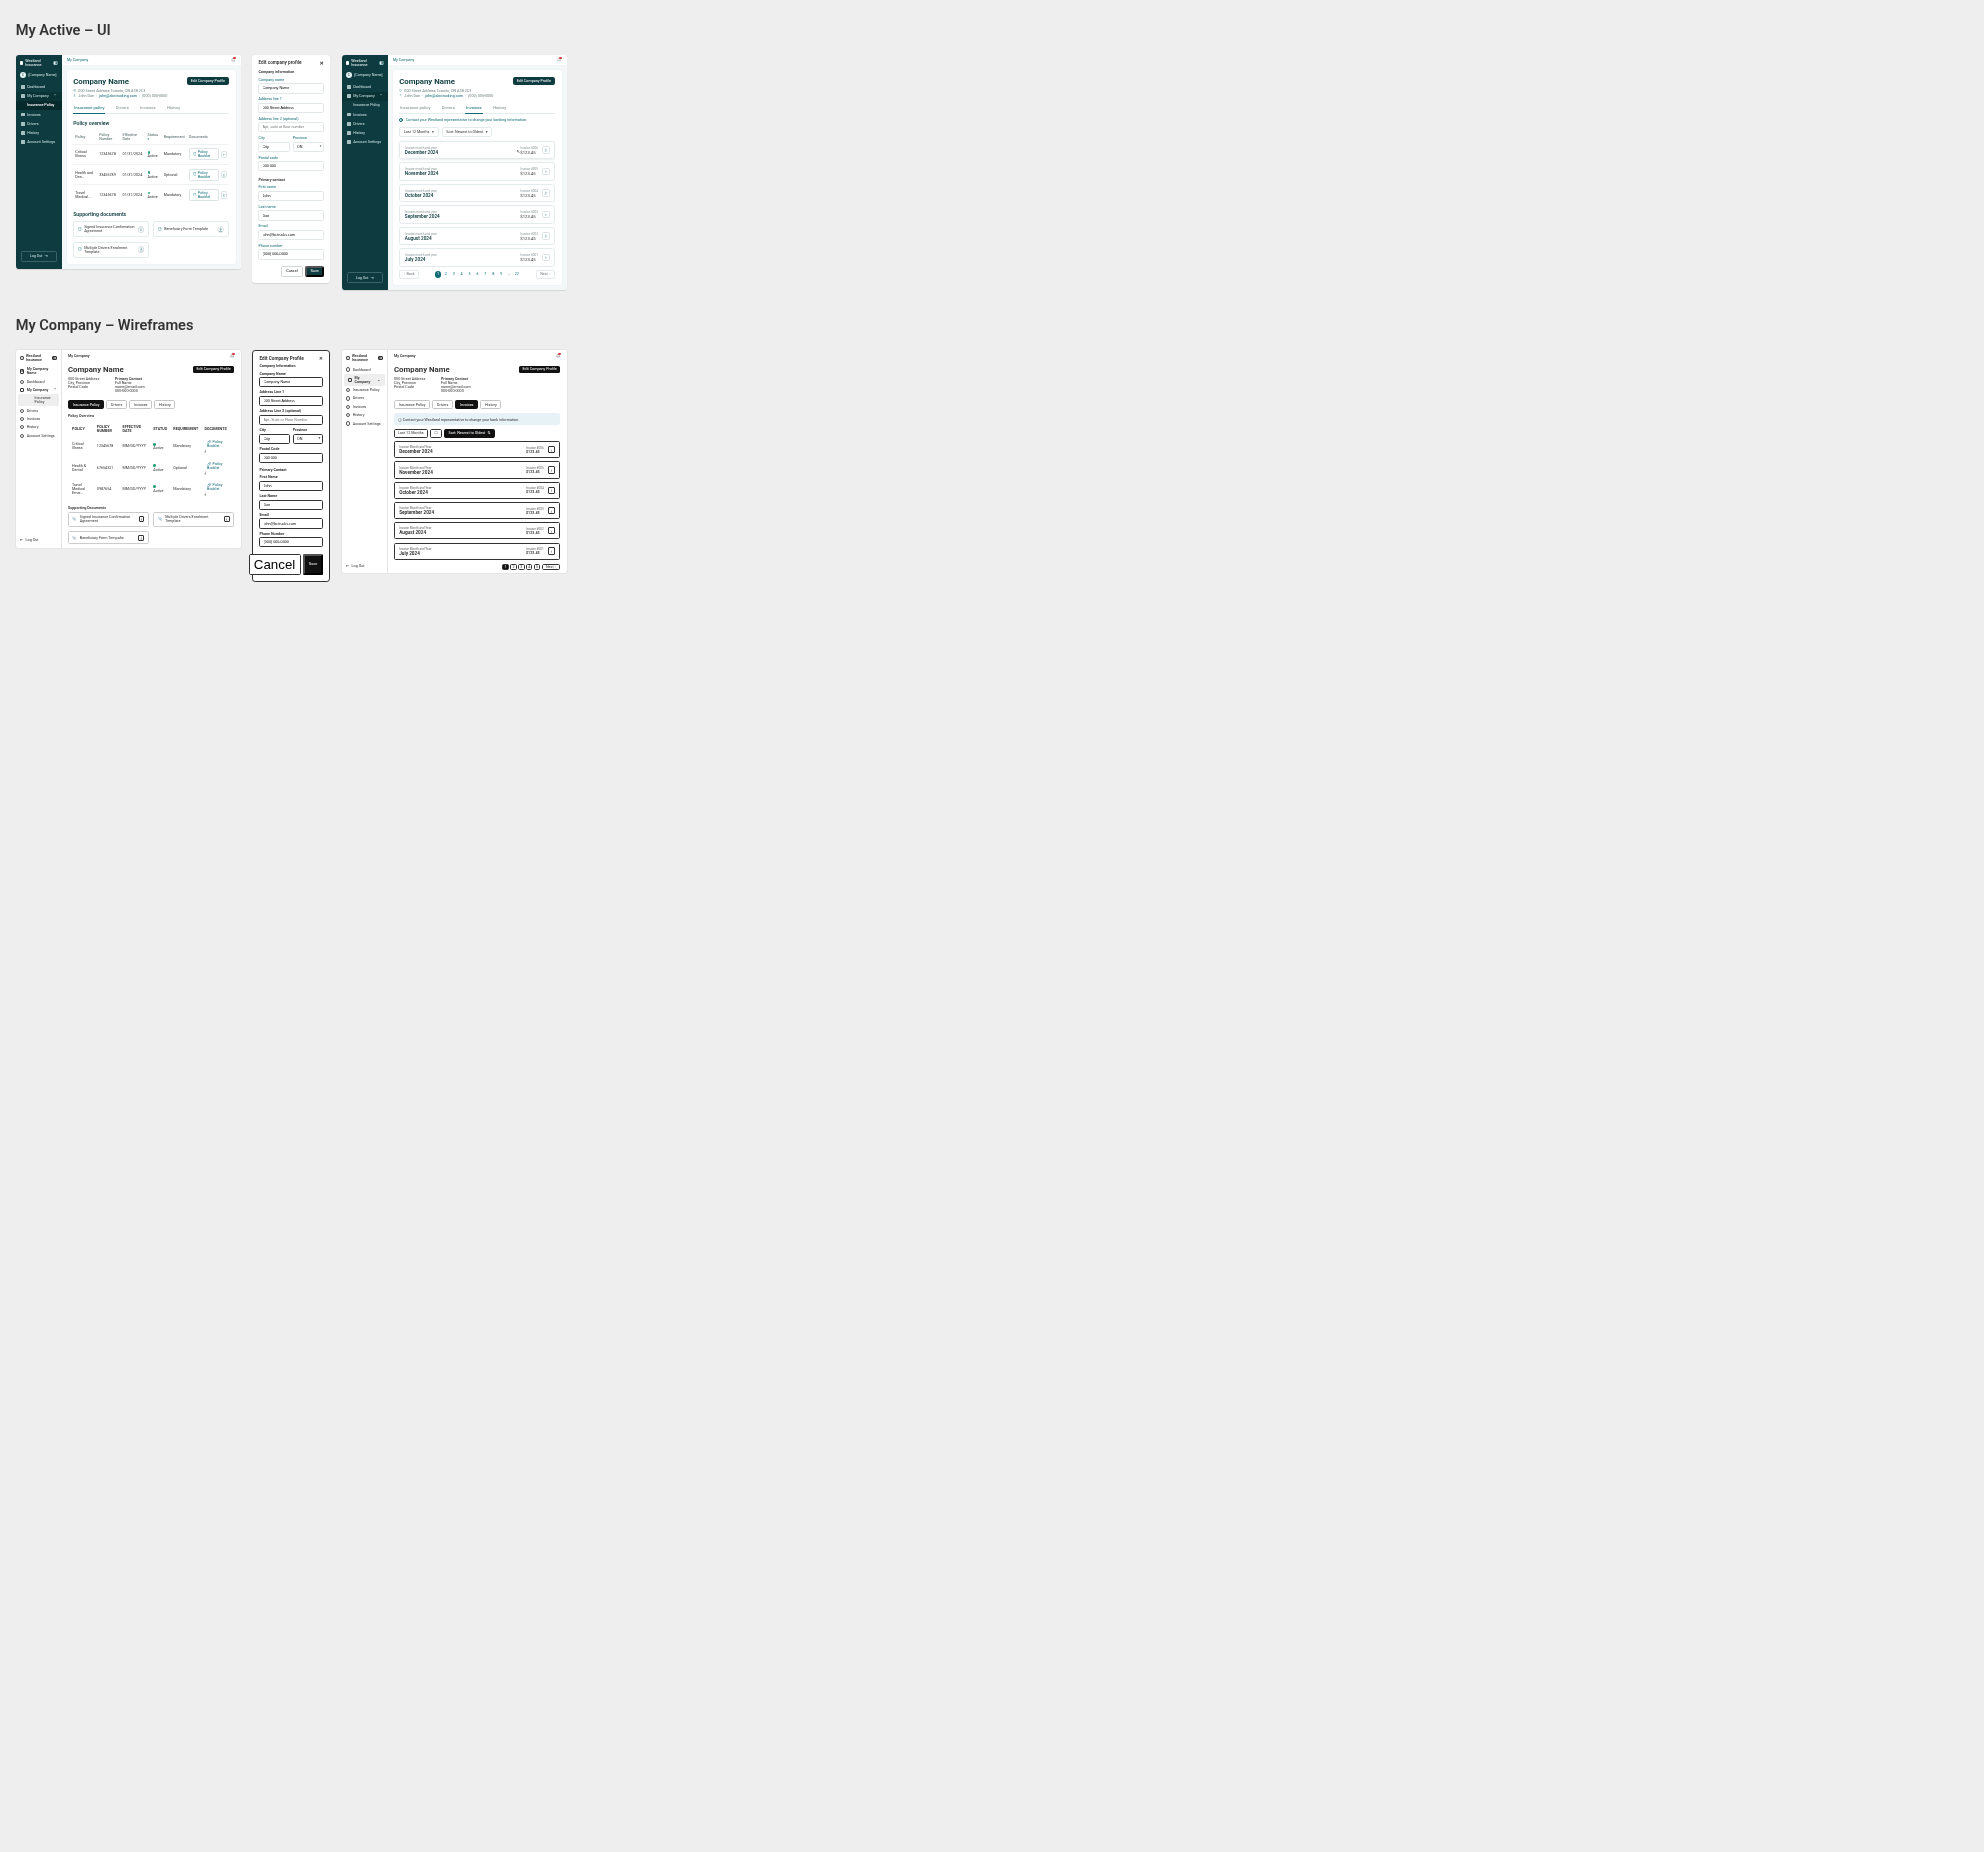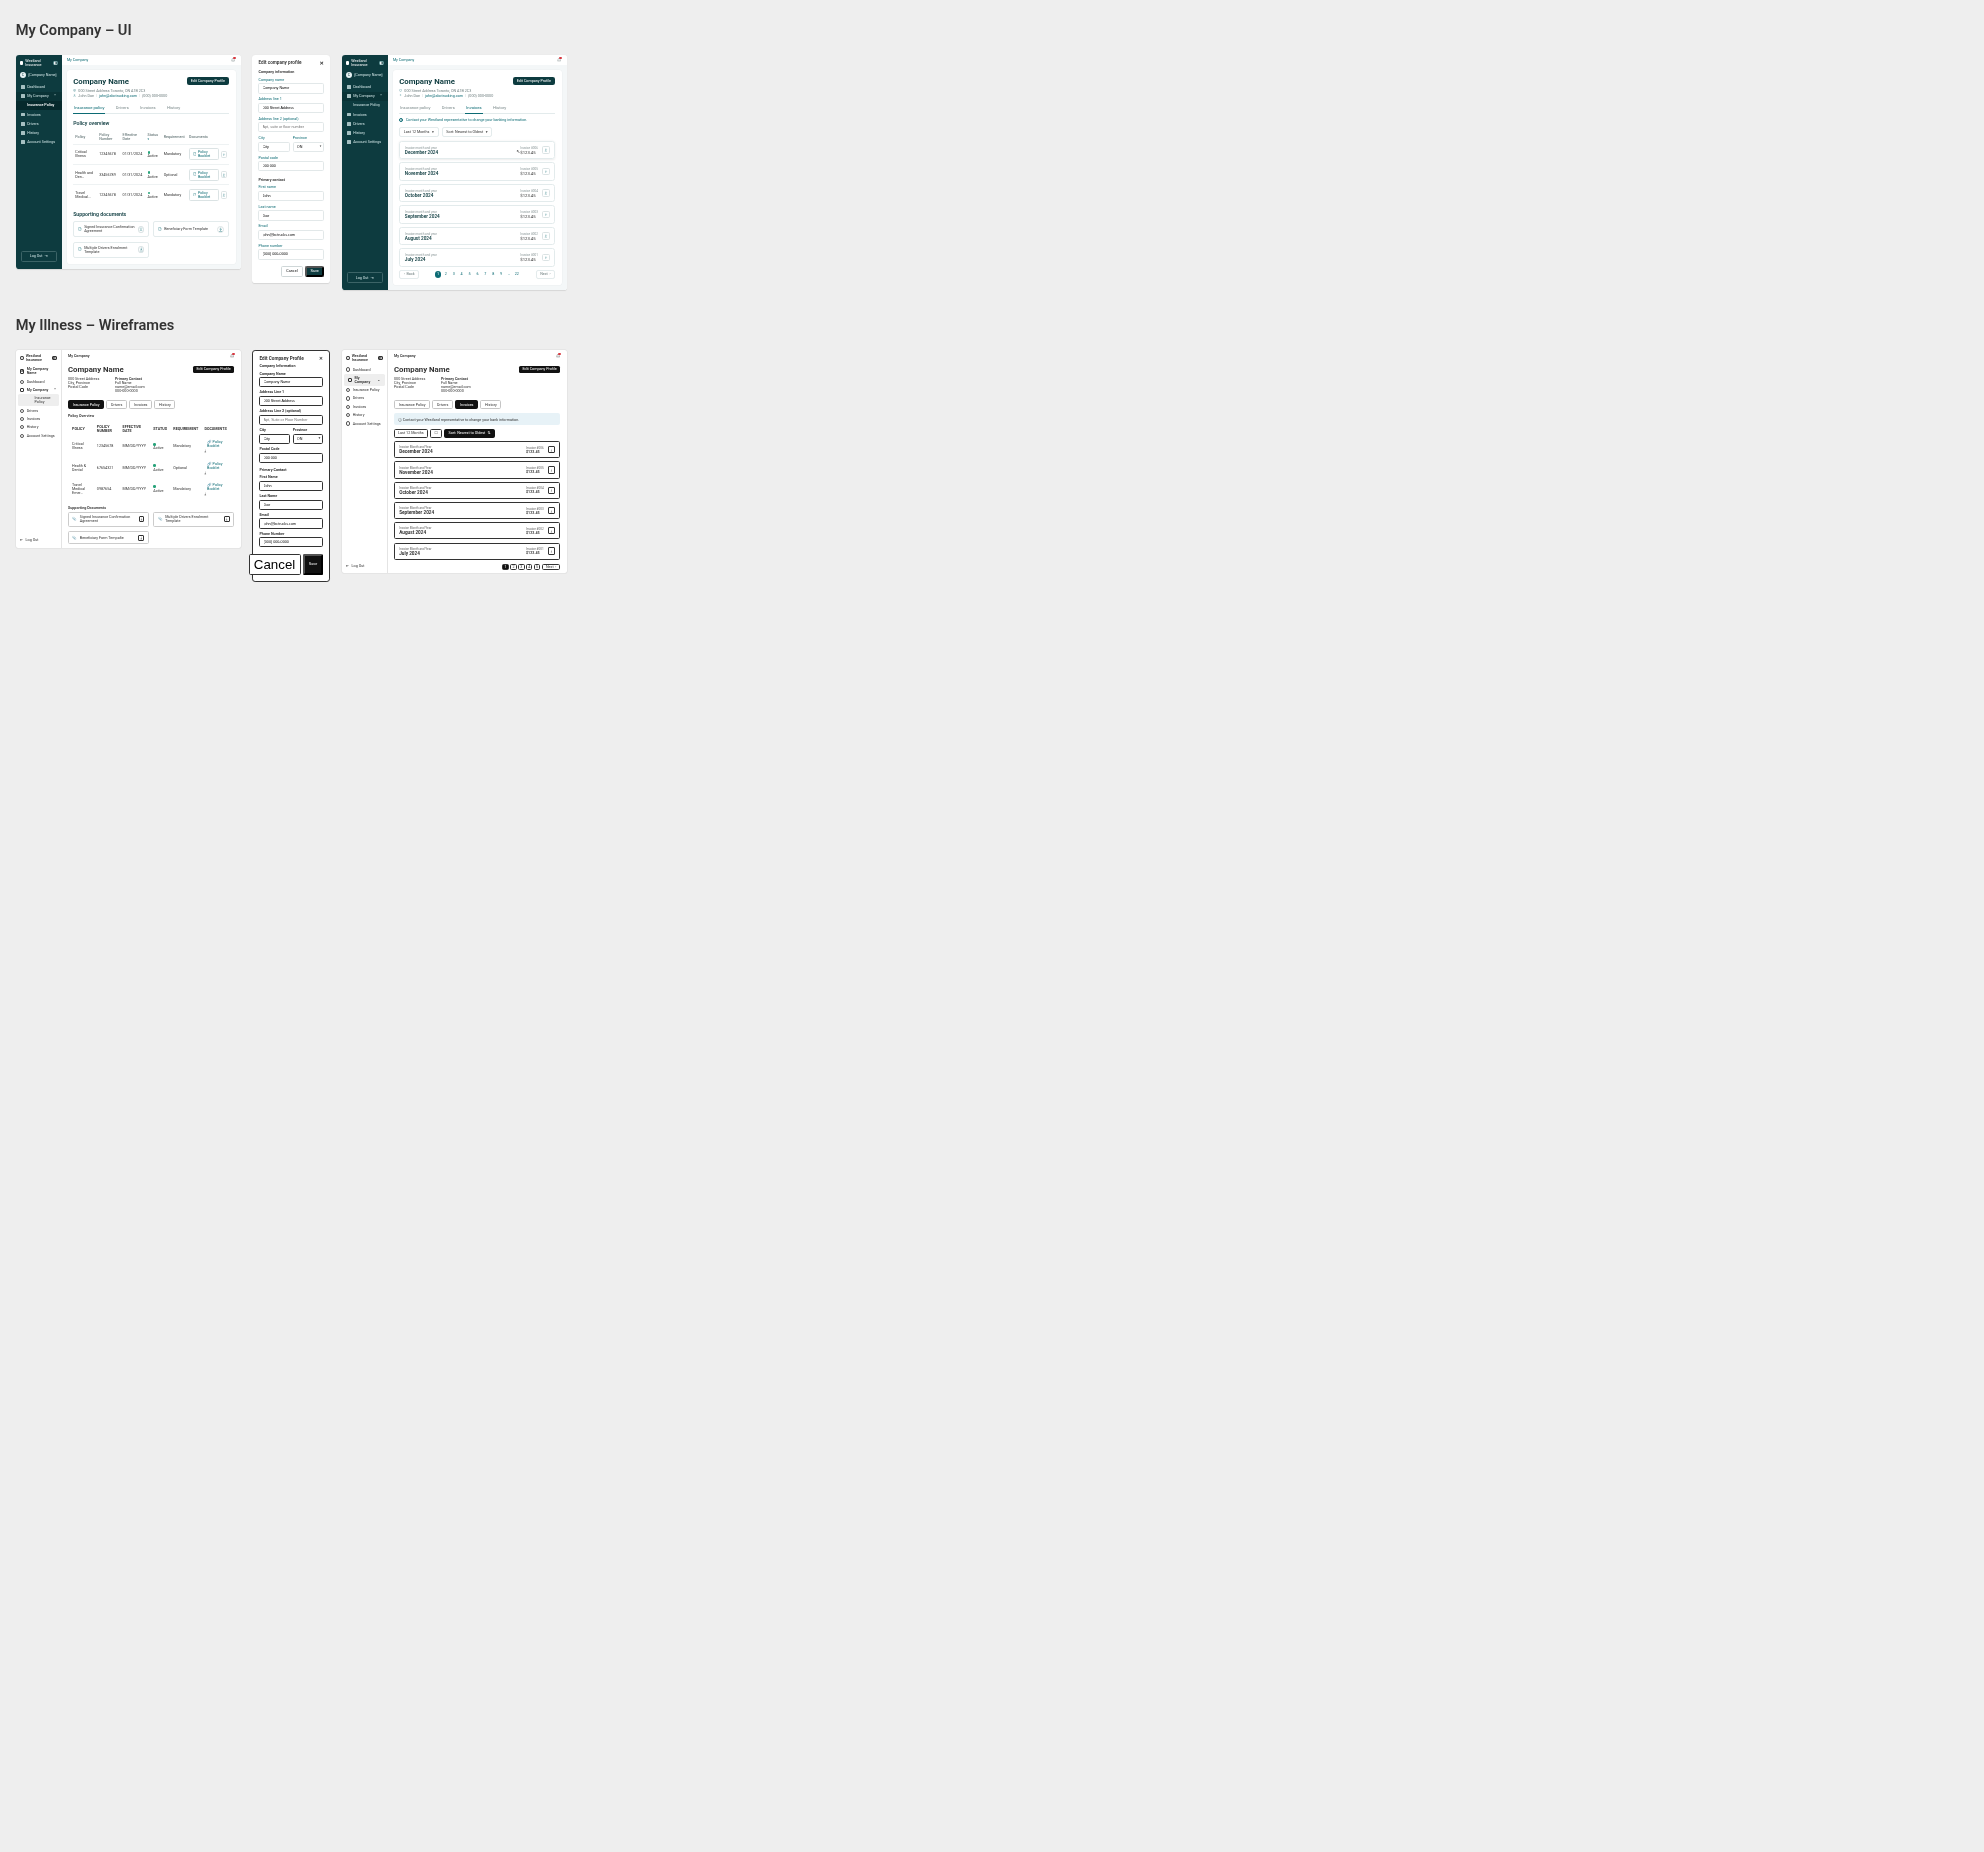--- a/index.html
+++ b/index.html
@@ -206,21 +206,21 @@
   .wf-inv .month { font-size:4.7px; font-weight:700;}
   .wf-inv .lab { font-size:3.1px; color:#666;}
   .wf-pager { display:flex; gap:1.6px; justify-content:flex-end; margin-top:4.2px;}
   .wf-pg { border:0.5px solid #333; border-radius:1.6px; width:6.3px;height:6.3px;display:flex;align-items:center;justify-content:center;}
   .wf-pg.active { background:#111;color:#fff;}
   .wf-next { border:0.5px solid #333; border-radius:1.6px; padding:0 3.1px; height:6.3px;display:flex;align-items:center;gap:1.6px;}
 </style>
 </head>
 <body>
 
-<h1 class="section-title">My Company – UI</h1>
+<h1 class="section-title">My Active – UI</h1>
 
 <div class="row">
 
   <div class="app">
     <div class="sidebar">
       <div class="brand">
         <span class="logo"></span>
         <span>Westland Insurance</span>
         <span class="collapse">◧</span>
       </div>
@@ -724,21 +724,21 @@
                 <span>›</span>
               </div>
           </div>
         </div>
       </div>
     </div>
   </div>
 
 </div>
 
-<h1 class="section-title">My Illness – Wireframes</h1>
+<h1 class="section-title">My Company – Wireframes</h1>
 
 <div class="row">
 
   <div class="wf-app">
     <div class="wf-sidebar">
       <div class="wf-brand">
           <span class="wf-round"></span>
           <span>Westland Insurance</span>
           <span class="wf-sq" style="margin-left:auto;">◧</span>
         </div>

